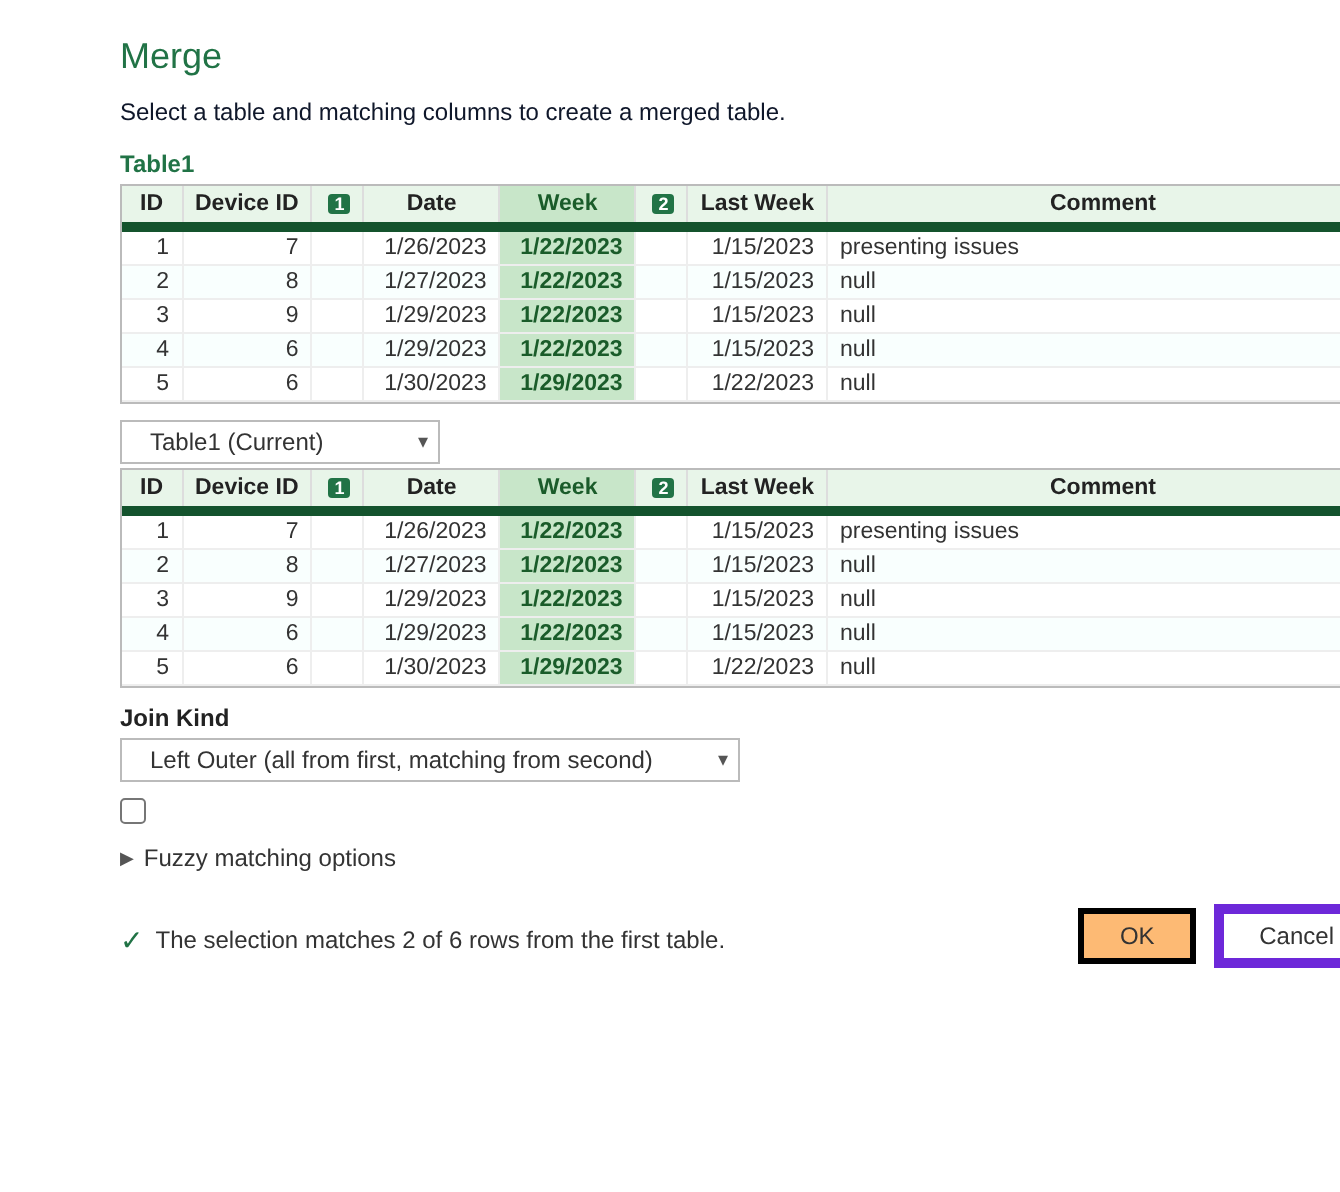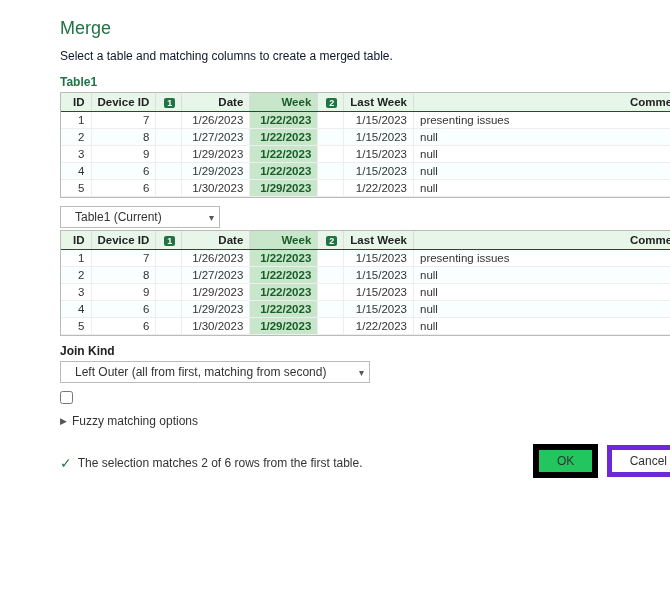--- a/index.html
+++ b/index.html
@@ -45,23 +45,23 @@
     }
     table {
       width: 100%;
       border-collapse: collapse;
       font-size: 11.5px;
     }
     thead tr {
       background: #e8f5e9;
     }
     thead th {
-      text-align: right;
+      text-align: center;
       padding: 3px 6px;
-      border-bottom: 1px solid #14532d;
+      border-bottom: 5px solid #14532d;
       border-right: 1px solid #ddd;
       font-weight: 600;
       color: #222;
       white-space: nowrap;
     }
     thead th:last-child { border-right: none; }
     tbody tr { background: #fff; }
     tbody tr:nth-child(even) { background: #f9fffe; }
     tbody td {
       padding: 2px 6px;
@@ -169,22 +169,22 @@
     }
     .btn {
       padding: 4px 18px;
       font-size: 12px;
       border: 1px solid #bbb;
       background: #fff;
       cursor: pointer;
       color: #333;
     }
     .btn-ok {
-      background: #22c55e;
-      border: 6px solid #000000;
+      background: #fdba74;
+      border: 3px solid #000000;
       margin-right: 5px;
     }
     .btn-cancel {
       background: #fff;
       border: 5px solid #6d28d9;
     }
     .badge {
       display: inline-block;
       background: #217346;
       color: #fff;

